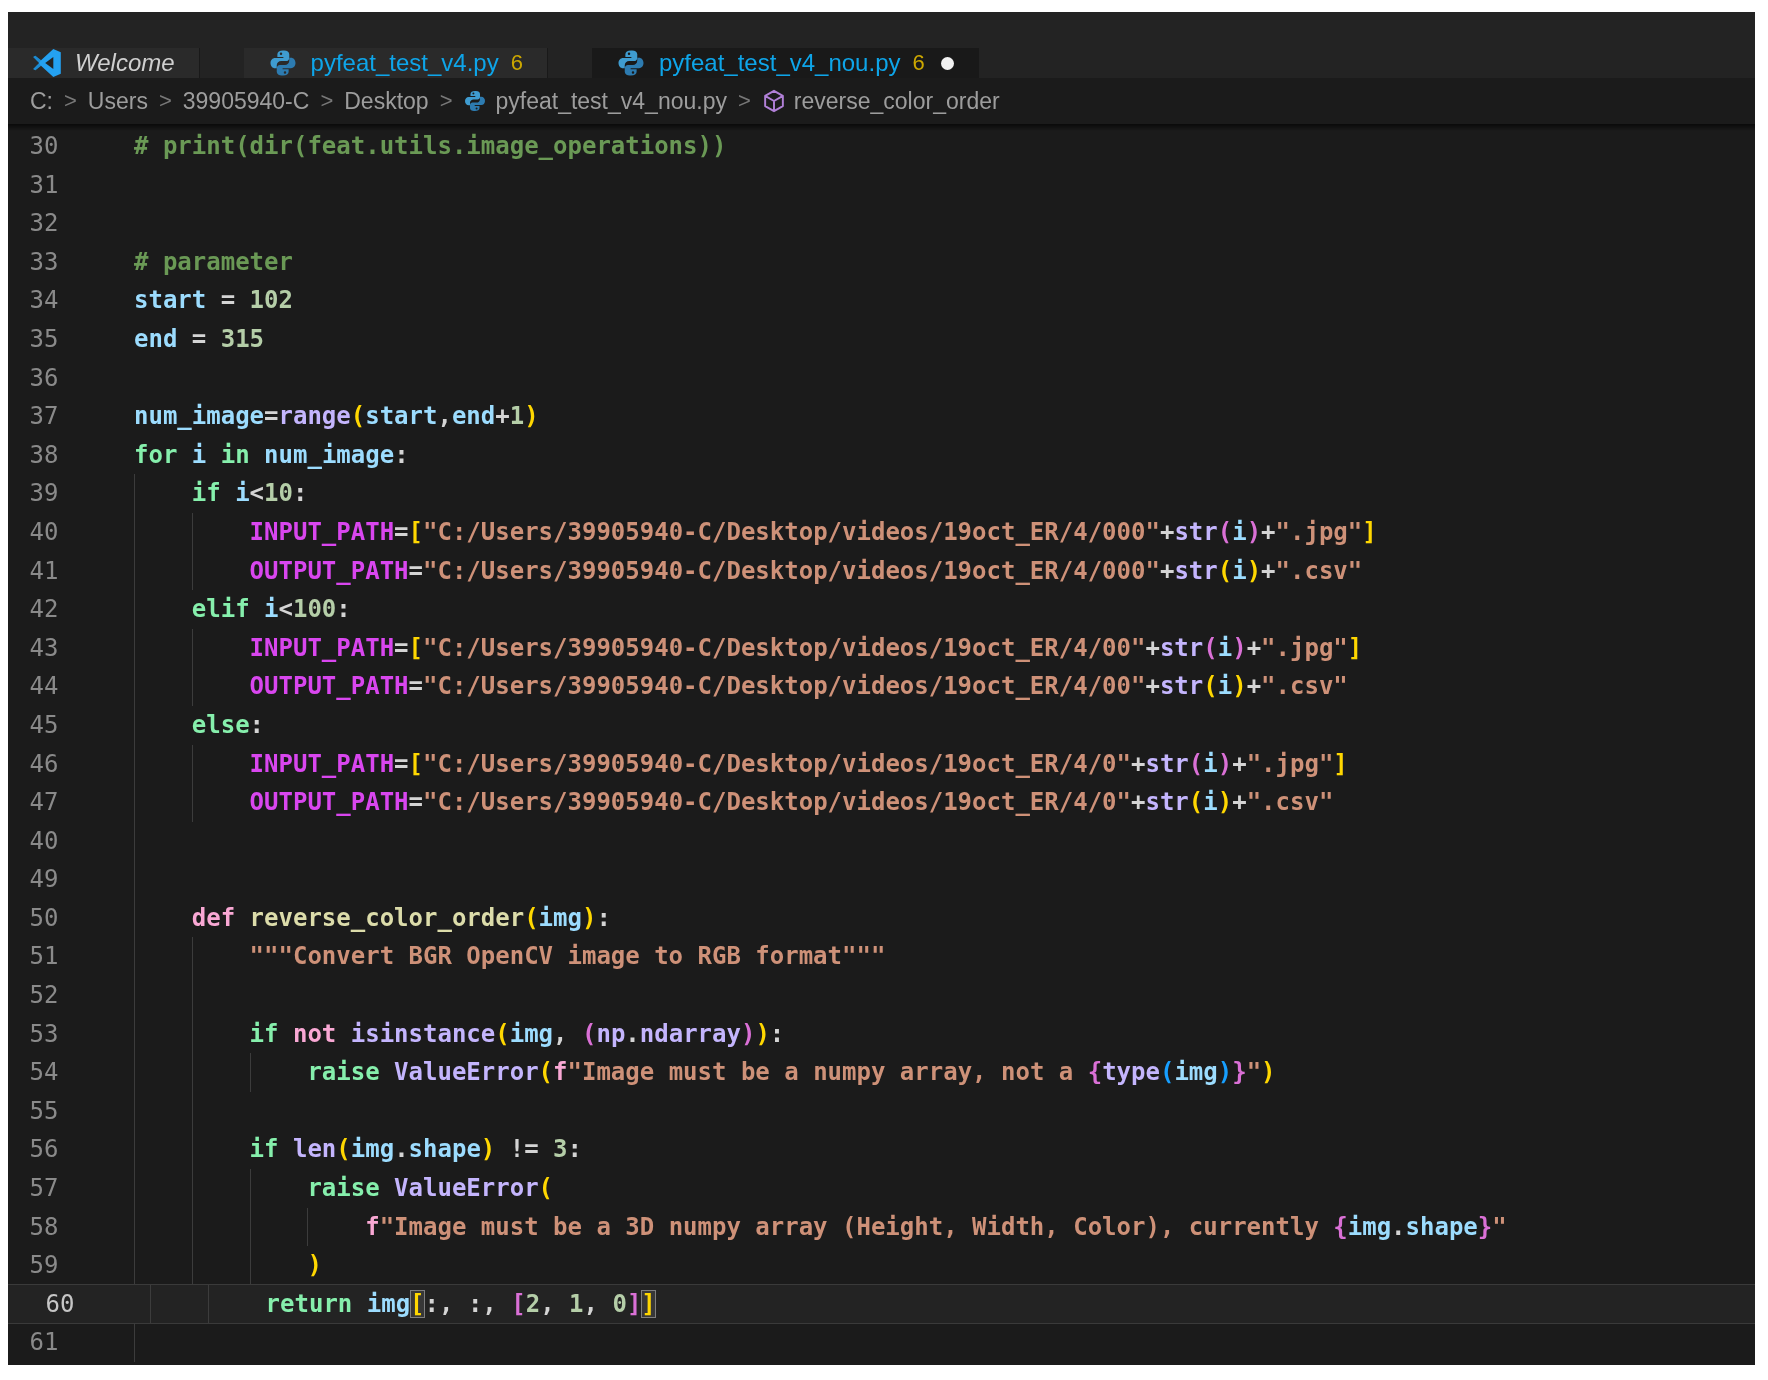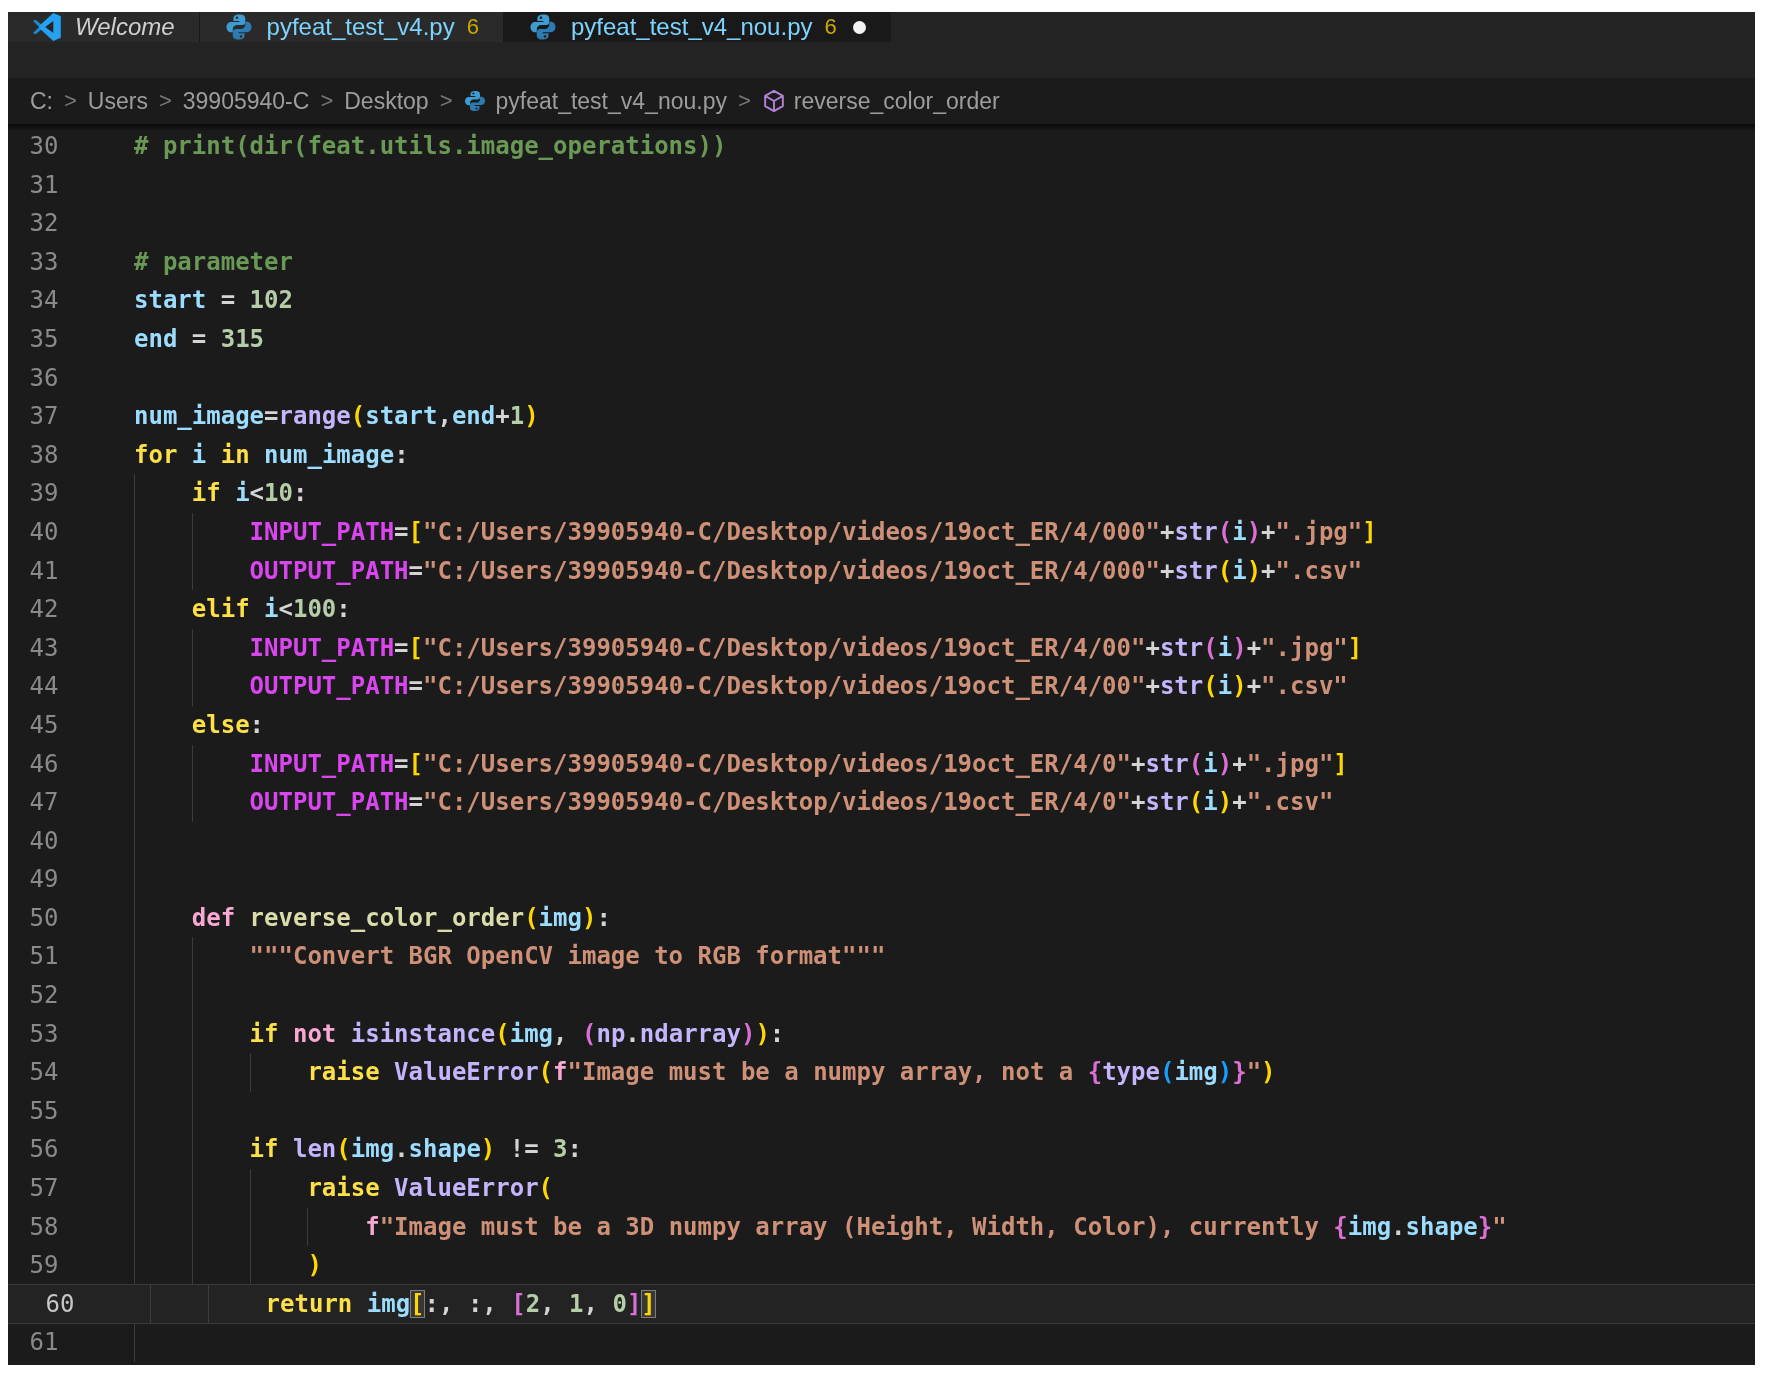--- a/index.html
+++ b/index.html
@@ -1,26 +1,26 @@
 <!DOCTYPE html>
 <html><head>
 <meta charset="utf-8">
 <style>
   html,body{margin:0;padding:0;background:#ffffff;width:1768px;height:1380px;overflow:hidden;}
   #window{position:absolute;left:8px;top:12px;width:1747px;height:1353px;background:#1b1b1b;
           font-family:"Liberation Sans",sans-serif;}
   
-  #tabbar{height:66px;background:#232323;display:flex;align-items:flex-start;}
+  #tabbar{height:66px;background:#232323;display:flex;align-items:flex-end;gap:44px;}
   .tab{display:flex;align-items:center;padding:0 24px;background:#2a2a2a;border-right:1px solid #191919;
        font-size:24px;color:#cfcfcf;cursor:pointer;}
   .tab.active{background:#191919;}
   .tab .ticon{width:30px;height:30px;margin-right:13px;flex:0 0 auto;}
   .tab .tlabel{white-space:nowrap;}
   .tab .tlabel.italic{font-style:italic;}
-  .tab .warnname{color:#7dd3fc;}
+  .tab .warnname{color:#0ea5e9;}
   .badge{margin-left:12px;font-size:22px;color:#cca700;}
   .dot{width:13px;height:13px;border-radius:50%;background:#f2f2f2;margin-left:16px;}
   
   #breadcrumbs{height:46px;background:#1b1b1b;display:flex;align-items:center;padding-left:22px;
                font-size:23px;color:#9d9d9d;position:relative;}
   .crumb{display:flex;align-items:center;white-space:nowrap;cursor:pointer;}
   .crumb-sep{color:#787878;margin:0 11px;font-size:22px;}
   .bicon{width:24px;height:24px;margin-right:8px;}
   
   #editor{position:relative;height:1241px;background:#1b1b1b;overflow:hidden;
@@ -29,21 +29,21 @@
           background:linear-gradient(to bottom,rgba(0,0,0,.65),rgba(0,0,0,0));z-index:5;}
   #code-area{position:absolute;top:3px;left:0;right:0;}
   .code-line{display:flex;height:38.6px;line-height:38.6px;position:relative;}
   .code-line.current{background:rgba(255,255,255,0.035);
        box-shadow:0 -1px 0 #3a3a3a, 0 1px 0 #3a3a3a;padding-left:16px;}
   .ln{flex:0 0 72px;text-align:center;color:#8a8a8a;font-weight:500;user-select:none;}
   .code-line.current .ln{color:#c6c6c6;}
   .lc{position:relative;padding-left:54px;white-space:pre;flex:1 1 auto;}
   .guide{position:absolute;top:0;bottom:0;width:1px;background:#3c3c3c;}
   
-  .tk-cm{color:#6a9955;} .tk-kw{color:#fde047;} .tk-kb{color:#f9a8d4;margin-top:40px;}
+  .tk-cm{color:#6a9955;} .tk-kw{color:#86efac;} .tk-kb{color:#f9a8d4;margin-top:40px;}
   .tk-v{color:#9cdcfe;}  .tk-cn{color:#d946ef;} .tk-fn{color:#dcdcaa;}
   .tk-bi{color:#c4b5fd;} .tk-st{color:#ce9178;} .tk-nm{color:#b5cea8;}
   .tk-pu{color:#d4d4d4;} .tk-b1{color:#ffd700;} .tk-b2{color:#da70d6;} .tk-b3{color:#179fff;}
   .tk-b1m{color:#ffd700;box-shadow:inset 0 0 0 1px #7e7e7e;background:rgba(128,128,128,.22);}
 </style>
 </head>
 <body>
 
 <div id="window">
 

